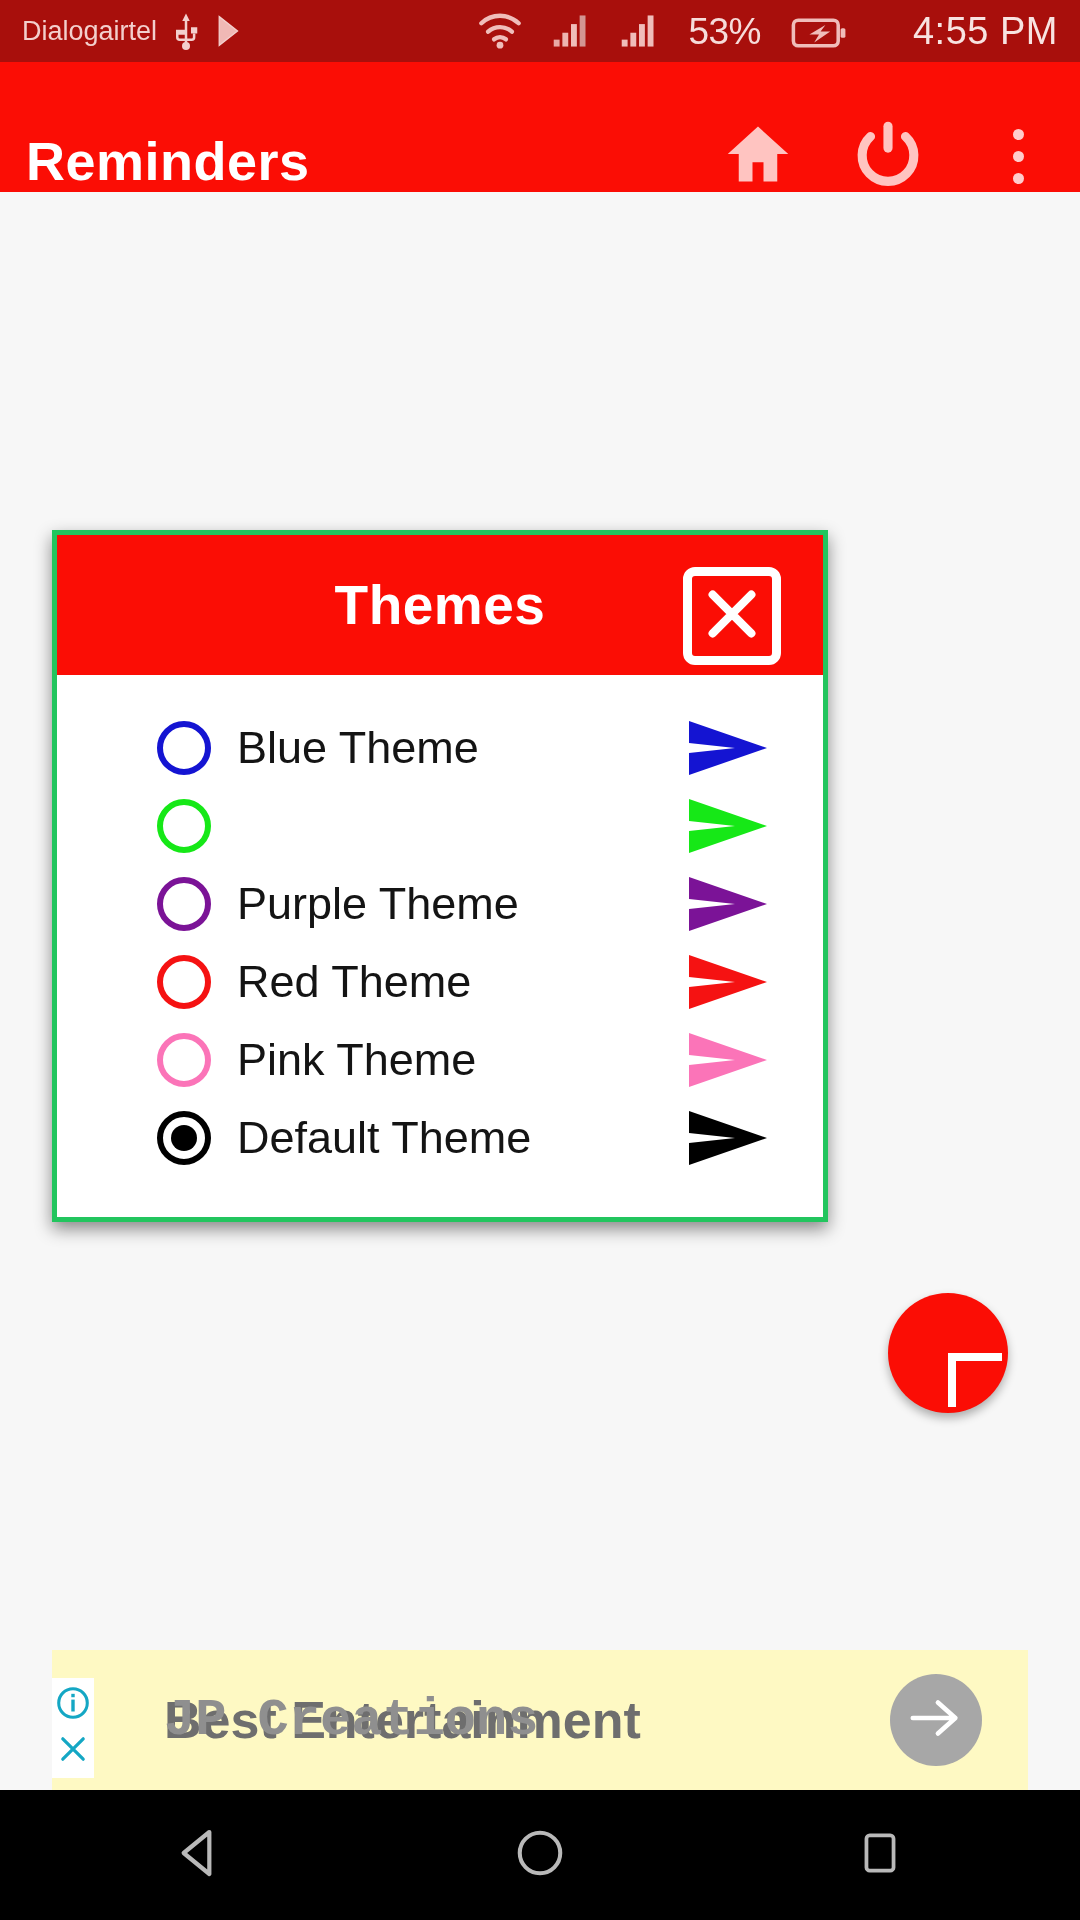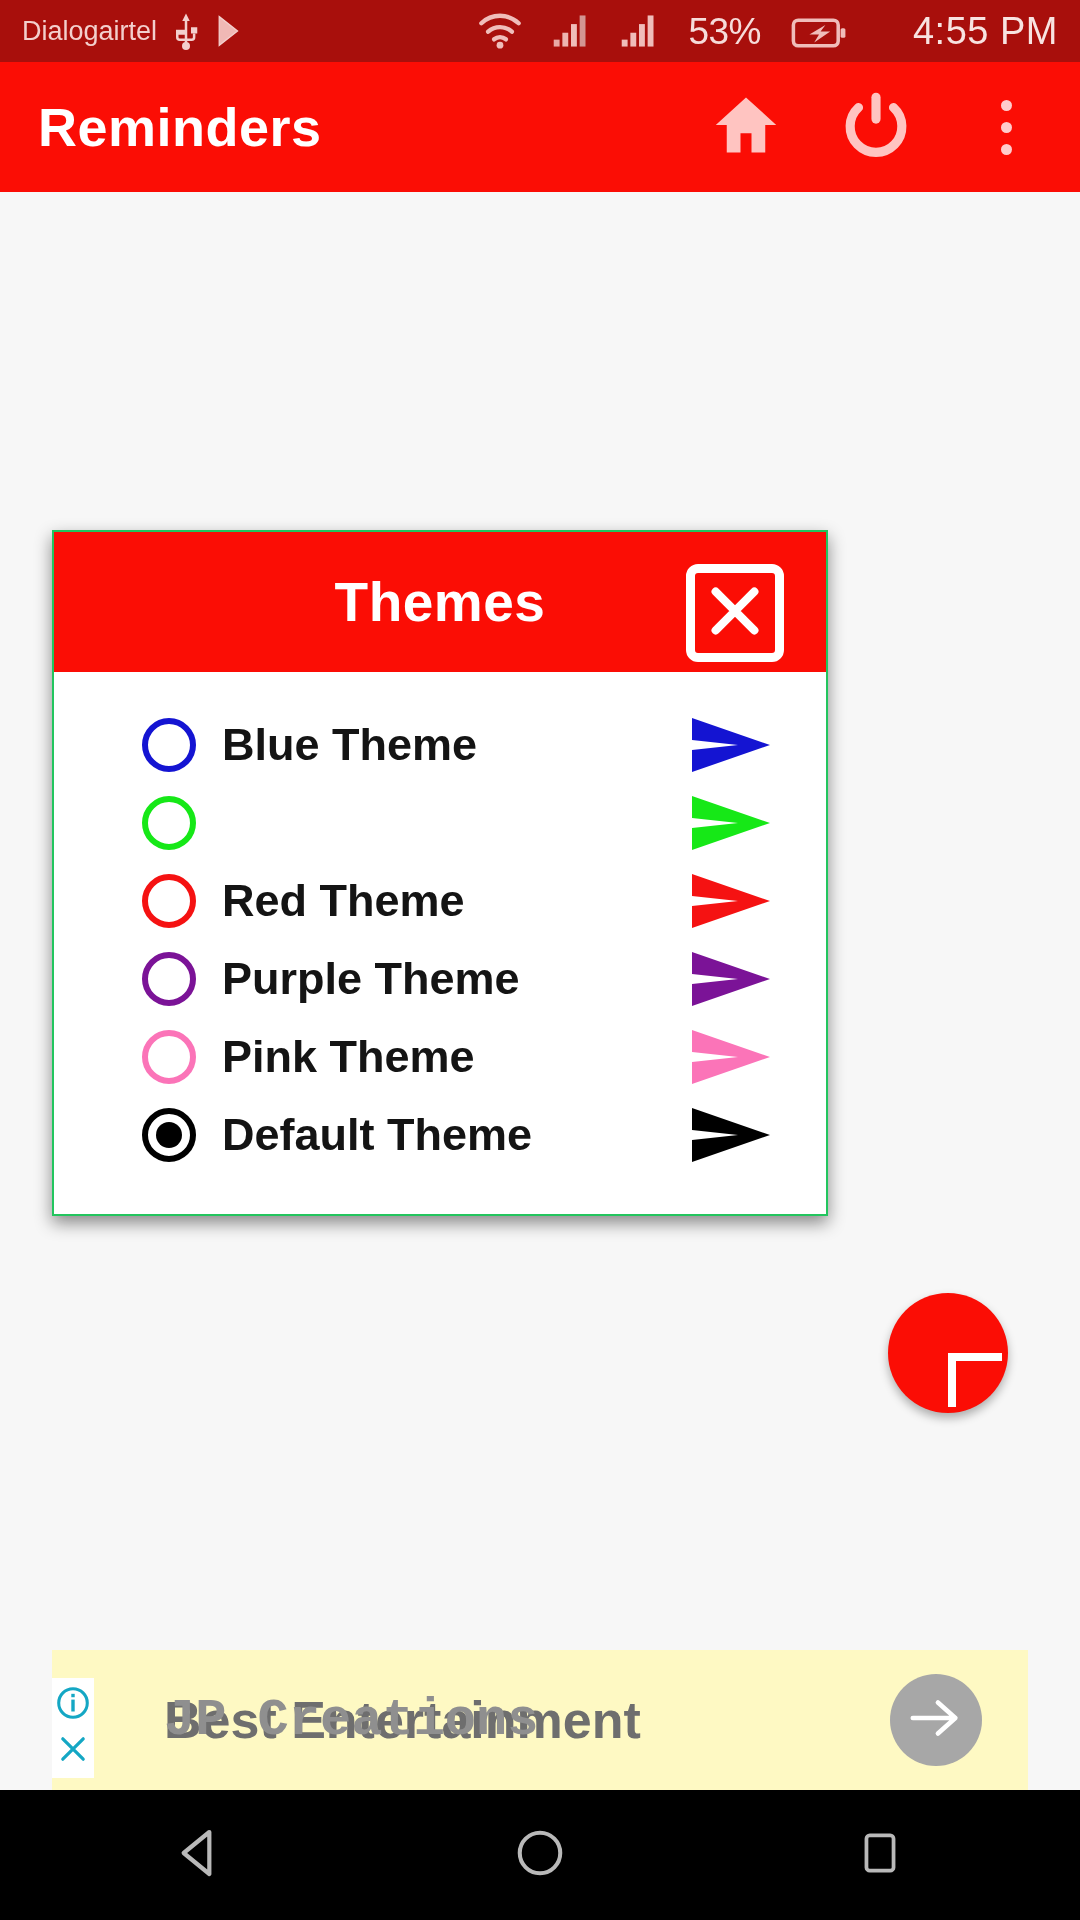--- a/index.html
+++ b/index.html
@@ -19,53 +19,53 @@
   .carrier { display:flex; flex-direction:row; justify-content:center;
              font-size:27px; line-height:29px; color:#f3cfcd; }
   .sb-icon { margin-left:14px; display:flex; align-items:center; }
   .sb-right { margin-left:auto; display:flex; align-items:flex-end; gap:30px; }
   .sb-pct { font-size:37px; color:#f6dcda; letter-spacing:-.5px; }
   .sb-time { font-size:38px; color:#f8e3e1; letter-spacing:.5px;margin-left:36px; }
 
   
   .appbar {
     position:absolute; left:0; top:62px; width:1080px; height:130px;
-    background:#fb0d05; display:flex; align-items:center; padding:0 38px;
+    background:#fb0d05; display:flex; align-items:flex-end; padding:0 26px;
   }
   .app-title { color:#fff; font-size:54px; font-weight:bold; letter-spacing:.5px; }
   .appbar-actions { margin-left:auto; display:flex; align-items:center; gap:58px; }
   .ab-btn { display:flex; align-items:center; justify-content:center;
             width:72px; height:72px; }
   .dot { width:11px; height:11px; border-radius:50%; background:#fcc; display:block; }
   .dots { display:flex; flex-direction:column; gap:11px; align-items:center; }
 
   
   .hint {
     position:absolute; left:0; top:920px; width:1080px;
     text-align:center; font-size:40px; color:#9a9a9a;
     white-space:nowrap;
   }
 
   
   .dialog {
     position:absolute; left:52px; top:530px; width:776px;
     background:#7dd3fc; box-shadow:0 7px 16px rgba(0,0,0,.45);
-    border:2px solid #22c55e;
+    border:5px solid #22c55e;
   }
   .dlg-header {
     position:relative; height:140px; background:#fb0d05;
     display:flex; align-items:center; justify-content:center;
   }
   .dlg-title { color:#fff; font-size:55px; font-weight:bold; letter-spacing:.5px; }
   .dlg-close {
     position:absolute; right:42px; top:32px;
     width:98px; height:98px; border:9px solid #fff; border-radius:12px;
     display:flex; align-items:center; justify-content:center;
   }
-  .dlg-body { background:#fff; padding:34px 0 40px 0;font-weight:bold; }
+  .dlg-body { background:#fff; padding:34px 0 40px 12px; }
 
   .theme-row {
     display:flex; align-items:center; height:78px; padding:0 52px 0 88px;
   }
   .radio {
     width:54px; height:54px; border-radius:50%; border:6px solid #000;
     flex:0 0 auto; display:flex; align-items:center; justify-content:center;
     background:#fff;
   }
   .radio .inner { width:26px; height:26px; border-radius:50%; background:#000; }
@@ -244,35 +244,35 @@
       <div class="theme-row">
         <span class="radio" style="border-color:#16e817"></span>
         <span class="theme-arrow">
           <svg width="84" height="58" viewBox="0 0 42 29">
             <path d="M1 1 L40 14.5 L1 28 L1 17 L24 14.5 L1 12 Z" fill="#16e817"></path>
           </svg>
         </span>
       </div>
 
       <div class="theme-row">
+        <span class="radio" style="border-color:#7b1397"></span>
+        <span class="theme-label">Purple Theme</span>
+        <span class="theme-arrow">
+          <svg width="84" height="58" viewBox="0 0 42 29">
+            <path d="M1 1 L40 14.5 L1 28 L1 17 L24 14.5 L1 12 Z" fill="#7b1397"></path>
+          </svg>
+        </span>
+      </div>
+
+      <div class="theme-row">
         <span class="radio" style="border-color:#f51212"></span>
         <span class="theme-label">Red Theme</span>
         <span class="theme-arrow">
           <svg width="84" height="58" viewBox="0 0 42 29">
             <path d="M1 1 L40 14.5 L1 28 L1 17 L24 14.5 L1 12 Z" fill="#f51212"></path>
-          </svg>
-        </span>
-      </div>
-
-      <div class="theme-row">
-        <span class="radio" style="border-color:#7b1397"></span>
-        <span class="theme-label">Purple Theme</span>
-        <span class="theme-arrow">
-          <svg width="84" height="58" viewBox="0 0 42 29">
-            <path d="M1 1 L40 14.5 L1 28 L1 17 L24 14.5 L1 12 Z" fill="#7b1397"></path>
           </svg>
         </span>
       </div>
 
       <div class="theme-row">
         <span class="radio" style="border-color:#fb74b8"></span>
         <span class="theme-label">Pink Theme</span>
         <span class="theme-arrow">
           <svg width="84" height="58" viewBox="0 0 42 29">
             <path d="M1 1 L40 14.5 L1 28 L1 17 L24 14.5 L1 12 Z" fill="#fb74b8"></path>

